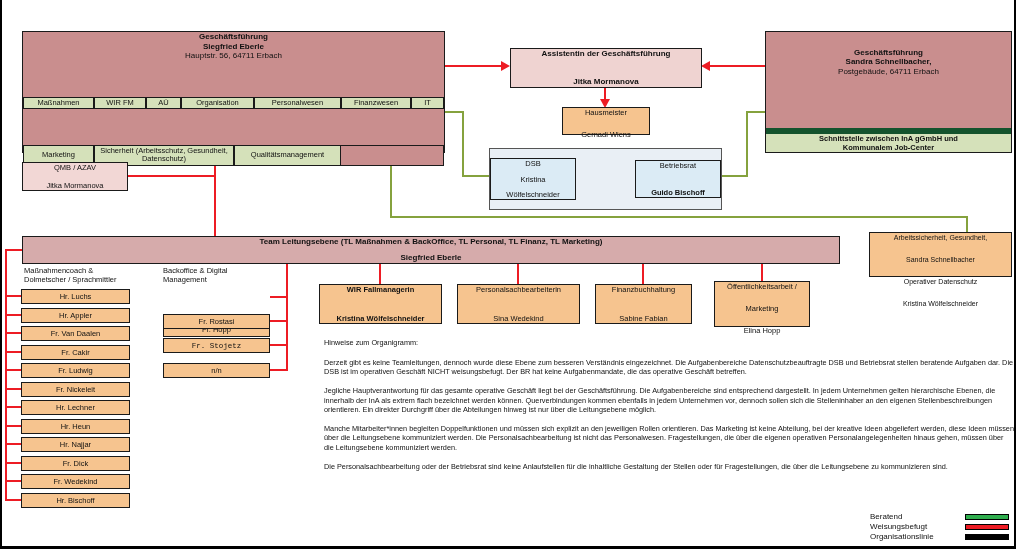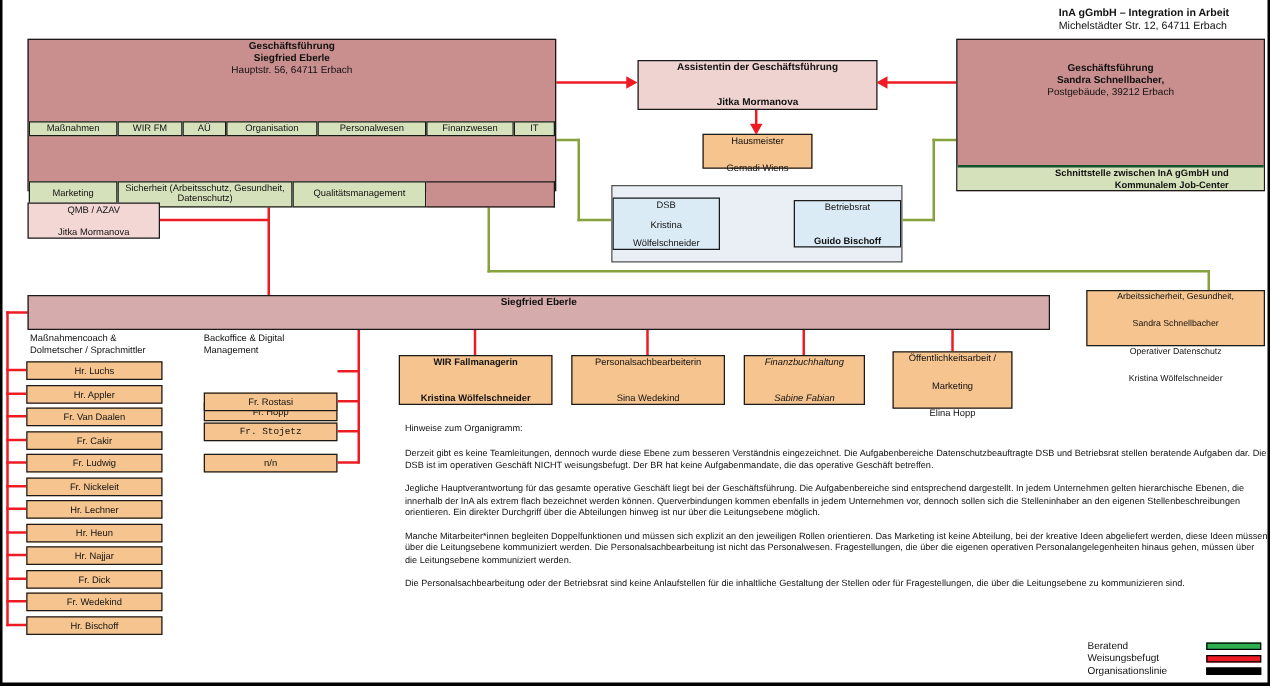--- a/index.html
+++ b/index.html
@@ -83,24 +83,20 @@
   <div class="hline grn" style="left:460px;top:175px;width:27px;height:2px;"></div>
 
   <div class="hline grn" style="left:720px;top:175px;width:26px;height:2px;"></div>
   <div class="vline grn" style="left:744px;top:111px;width:2px;height:66px;"></div>
   <div class="hline grn" style="left:744px;top:111px;width:19px;height:2px;"></div>
 
   <div class="vline grn" style="left:388px;top:153px;width:2px;height:65px;"></div>
   <div class="hline grn" style="left:388px;top:216px;width:578px;height:2px;"></div>
   <div class="vline grn" style="left:964px;top:216px;width:2px;height:16px;"></div>
 
-  <div style="position:absolute;left:845px;top:5px;">
-    <div class="f85 b">InA gGmbH – Integration in Arbeit</div>
-    <div class="f85">Michelstädter Str. 12, 64711 Erbach</div>
-  </div>
 
   <div class="box rose" style="left:20px;top:31px;width:423px;height:122px;border-width:1.5px;padding:0;justify-content:flex-start;">
     <div style="height:67px;display:flex;flex-direction:column;align-items:center;justify-content:center;">
       <div class="f8 b">Geschäftsführung</div>
       <div class="f8 b">Siegfried Eberle</div>
       <div class="f8">Hauptstr. 56, 64711 Erbach</div>
     </div>
     <div class="cellrow" style="height:27px;">
       <div class="cell greencell" style="width:71px;">Maßnahmen</div>
       <div class="cell greencell" style="width:52px;">WIR FM</div>
@@ -130,23 +126,23 @@
 
   <div class="box orange f75" style="left:560px;top:107px;width:88px;height:28px;">
     <div>Hausmeister</div>
     <div>Gernadi Wiens</div>
   </div>
 
   <div class="box rose" style="left:763px;top:31px;width:247px;height:122px;border-width:1.5px;padding:0;justify-content:flex-start;">
     <div style="height:96px;display:flex;flex-direction:column;align-items:center;justify-content:center;">
       <div class="f8 b">Geschäftsführung</div>
       <div class="f8 b">Sandra Schnellbacher,</div>
-      <div class="f8">Postgebäude, 39212 Erbach</div>
-    </div>
-    <div class="greencell f75 b" style="width:100%;flex:1;border-top:2px solid #14532d;display:flex;align-items:center;justify-content:center;text-align:right;padding:0 28px;box-sizing:border-box;">Schnittstelle zwischen InA gGmbH und Kommunalem Job-Center</div>
+      <div class="f8">Postgebäude, 64711 Erbach</div>
+    </div>
+    <div class="greencell f75 b" style="width:100%;flex:1;border-top:6px solid #14532d;display:flex;align-items:center;justify-content:center;text-align:center;padding:0 28px;box-sizing:border-box;">Schnittstelle zwischen InA gGmbH und Kommunalem Job-Center</div>
   </div>
 
   <div class="box panel" style="left:487px;top:148px;width:233px;height:62px;flex-direction:row;gap:12px;">
     <div class="box bluebox f75" style="position:relative;width:86px;height:42px;">
       <div>DSB</div>
       <div>Kristina</div>
       <div>Wölfelschneider</div>
     </div>
     <div class="box bluebox f75" style="position:relative;width:86px;height:38px;">
       <div>Betriebsrat</div>
@@ -155,20 +151,21 @@
   </div>
 
   <div class="box orange f7" style="left:867px;top:232px;width:143px;height:45px;line-height:1.3;">
     <div>Arbeitssicherheit, Gesundheit,</div>
     <div>Sandra Schnellbacher</div>
     <div>Operativer Datenschutz</div>
     <div>Kristina Wölfelschneider</div>
   </div>
 
   <div class="box bar f8 b" style="left:20px;top:236px;width:818px;height:28px;border-width:1.5px;">
+    <div>Team Leitungsebene (TL Maßnahmen &amp; BackOffice, TL Personal, TL Finanz, TL Marketing)</div>
     <div>Siegfried Eberle</div>
   </div>
 
   <div class="colhead" style="left:22px;top:266px;">
     <div>Maßnahmencoach &amp;</div>
     <div>Dolmetscher / Sprachmittler</div>
   </div>
   <div class="member" style="left:19px;top:289px;">Hr. Luchs</div>
   <div class="member" style="left:19px;top:308px;">Hr. Appler</div>
   <div class="member" style="left:19px;top:326px;">Fr. Van Daalen</div>
@@ -192,21 +189,21 @@
   <div class="member" style="left:161px;top:363px;width:107px;">n/n</div>
 
   <div class="box orange f75 b" style="left:317px;top:284px;width:123px;height:40px;">
     <div>WIR Fallmanagerin</div>
     <div>Kristina Wölfelschneider</div>
   </div>
   <div class="box orange f75" style="left:455px;top:284px;width:123px;height:40px;">
     <div>Personalsachbearbeiterin</div>
     <div>Sina Wedekind</div>
   </div>
-  <div class="box orange f75" style="left:593px;top:284px;width:97px;height:40px;font-style:italic;">
+  <div class="box orange f75" style="left:593px;top:284px;width:97px;height:40px;">
     <div>Finanzbuchhaltung</div>
     <div>Sabine Fabian</div>
   </div>
   <div class="box orange f75" style="left:712px;top:281px;width:96px;height:46px;">
     <div>Öffentlichkeitsarbeit /</div>
     <div>Marketing</div>
     <div>Elina Hopp</div>
   </div>
 
   <div class="notes">

